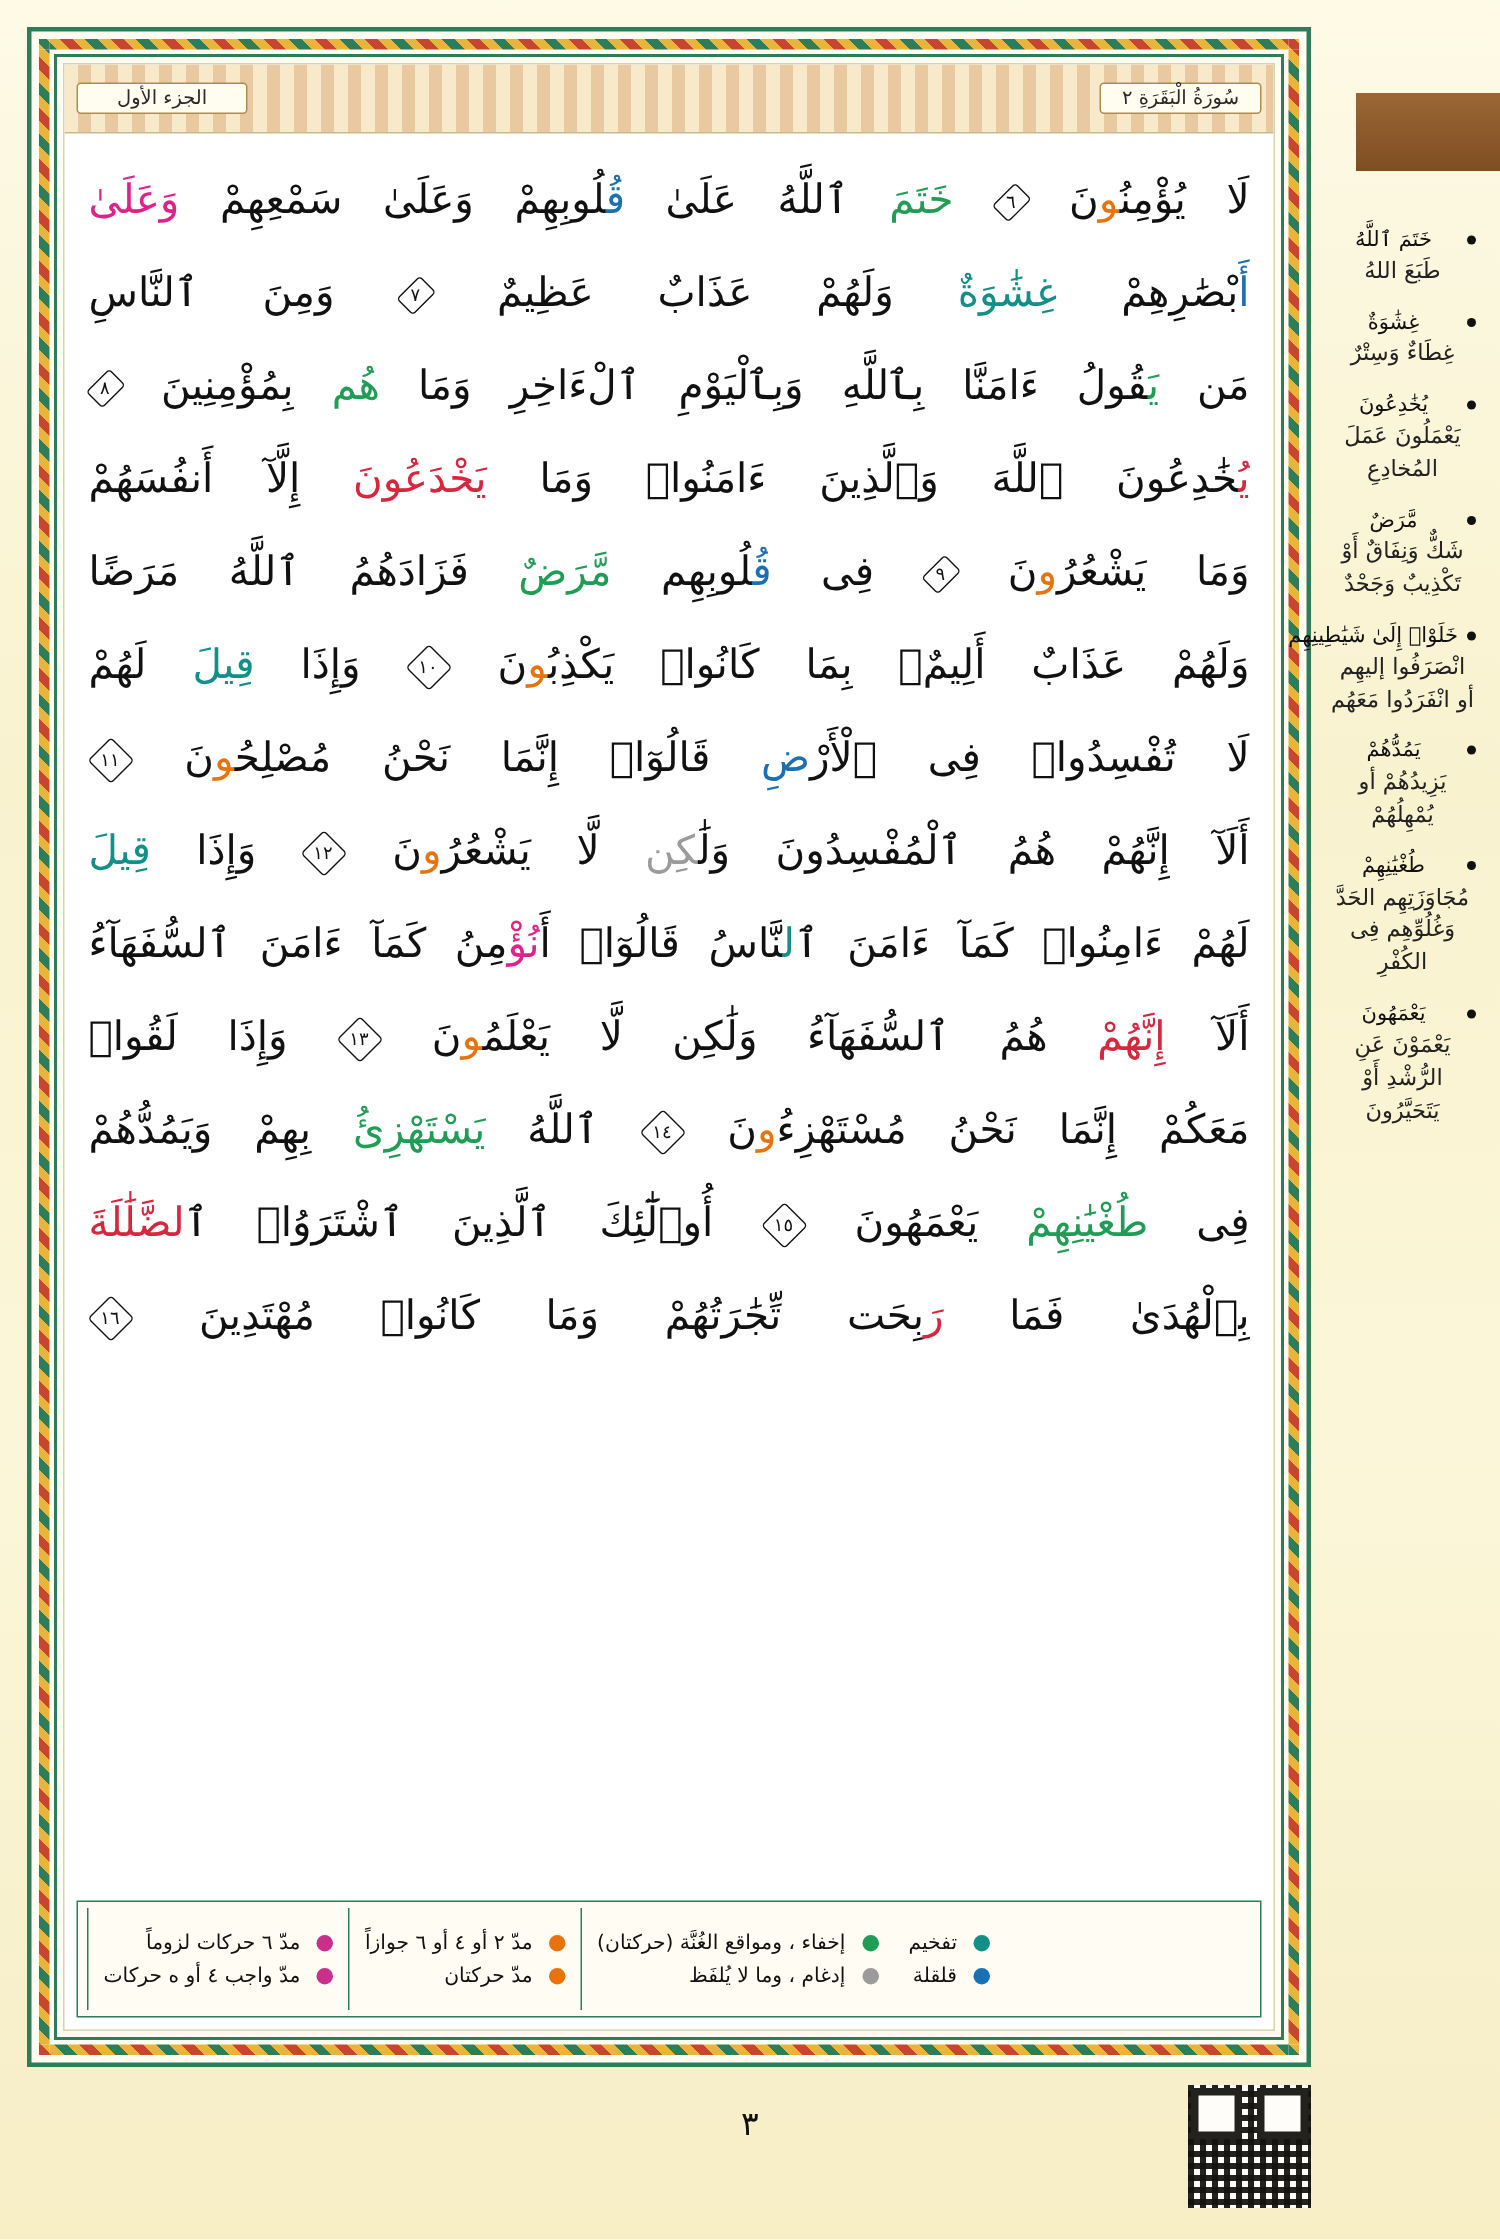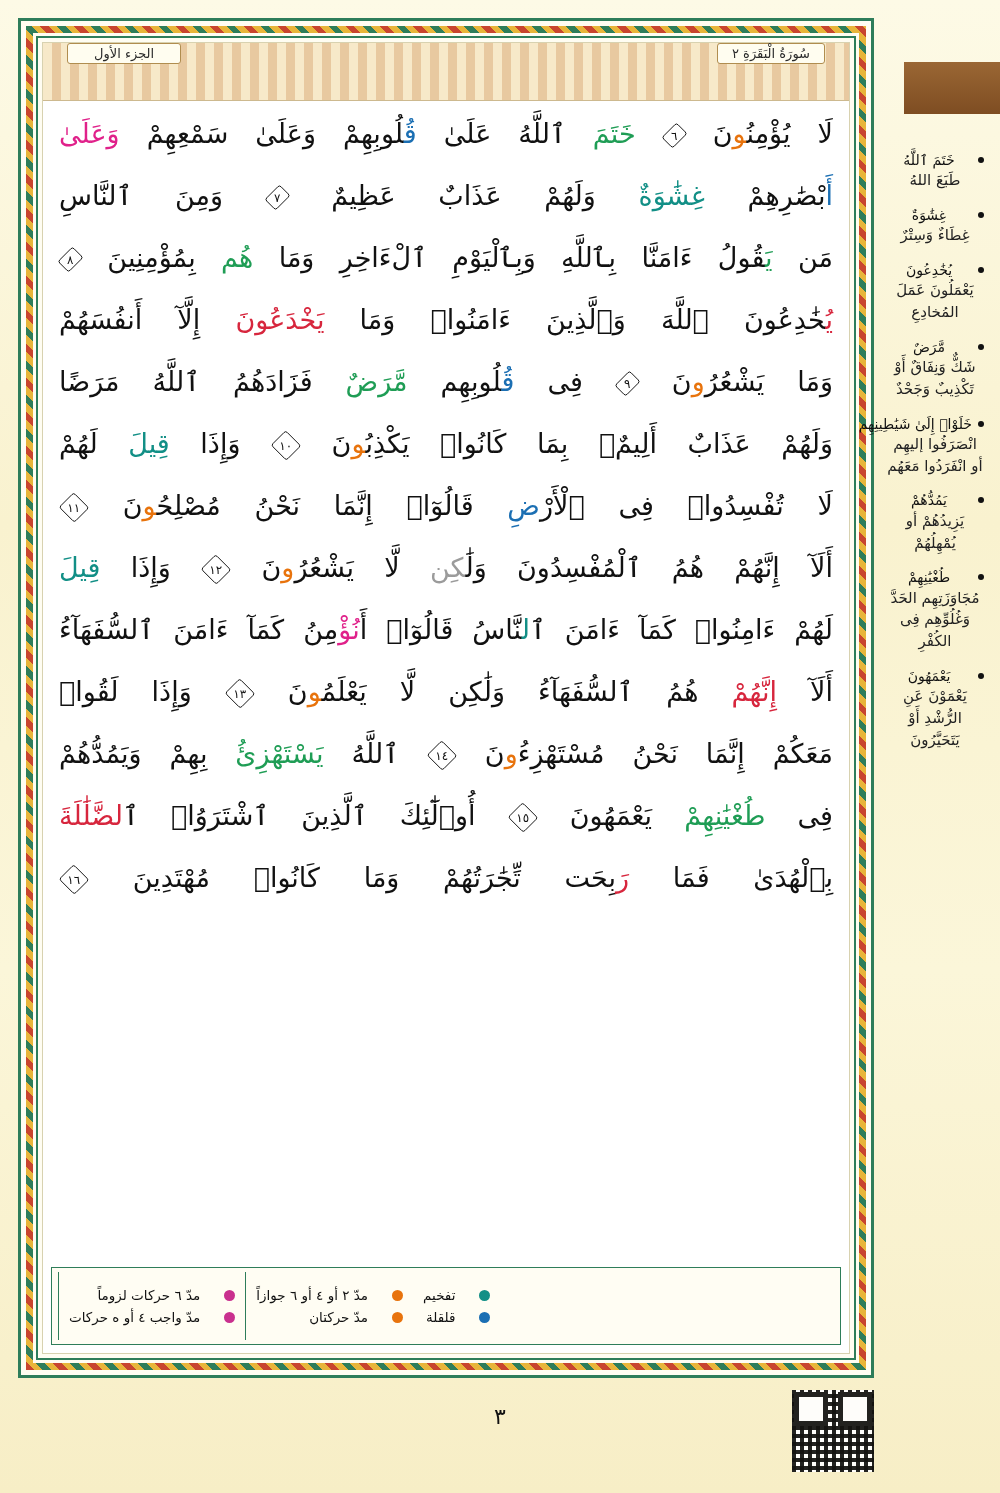--- a/index.html
+++ b/index.html
@@ -61,31 +61,31 @@
     box-sizing: border-box;
     border: 1px solid #d8d2b0;
     overflow: hidden;
   }
 
   
   .header-band {
     position: absolute;
     left: 0; top: 0;
     width: 100%;
-    height: 58px;
+    height: 46px;
     background:
       repeating-linear-gradient(90deg,
         #f7e9c9 0, #f7e9c9 9px,
         #e8c9a0 9px, #e8c9a0 18px);
     border-bottom: 1px solid #cdb98f;
     box-sizing: border-box;
     display: flex;
-    align-items: flex-start;
+    align-items: center;
     justify-content: space-between;
-    padding: 0 24px;
+    padding: 0 8px;
   }
   .header-cartouche {
     background: #fffdf0;
     border: 1px solid #b08d4f;
     border-radius: 3px;
     padding: 2px 14px;
     font-size: 13px;
     color: #2a2a2a;
     font-family: "DejaVu Sans", sans-serif;
     direction: rtl;
@@ -169,21 +169,21 @@
     display: flex;
     flex-direction: column;
     justify-content: center;
     gap: 6px;
     padding: 0 10px;
   }
   .legend-col.divider { border-left: 1.5px solid #2e7d5a; }
   .legend-item {
     display: flex;
     align-items: center;
-    gap: 24px;
+    gap: 11px;
     font-size: 13.5px;
     color: #111;
     direction: rtl;
     white-space: nowrap;
   }
   .dot {
     width: 11px; height: 11px;
     border-radius: 50%;
     display: inline-block;
     flex: none;
@@ -323,20 +323,30 @@
           <div class="legend-col divider">
             <div class="legend-item">
               <span class="dot" style="background: rgb(232, 115, 12);"></span>
               <span>مدّ ٢ أو ٤ أو ٦ جوازاً</span>
             </div>
             <div class="legend-item">
               <span class="dot" style="background: rgb(232, 115, 12);"></span>
               <span>مدّ حركتان</span>
             </div>
           </div>
+          <div class="legend-col divider">
+            <div class="legend-item">
+              <span class="dot" style="background: rgb(31, 157, 85);"></span>
+              <span>إخفاء ، ومواقع الغُنَّة (حركتان)</span>
+            </div>
+            <div class="legend-item">
+              <span class="dot" style="background: rgb(155, 155, 155);"></span>
+              <span>إدغام ، وما لا يُلفَظ</span>
+            </div>
+          </div>
           <div class="legend-col">
             <div class="legend-item">
               <span class="dot" style="background: rgb(18, 143, 134);"></span>
               <span>تفخيم</span>
             </div>
             <div class="legend-item">
               <span class="dot" style="background: rgb(27, 111, 179);"></span>
               <span>قلقلة</span>
             </div>
           </div>

